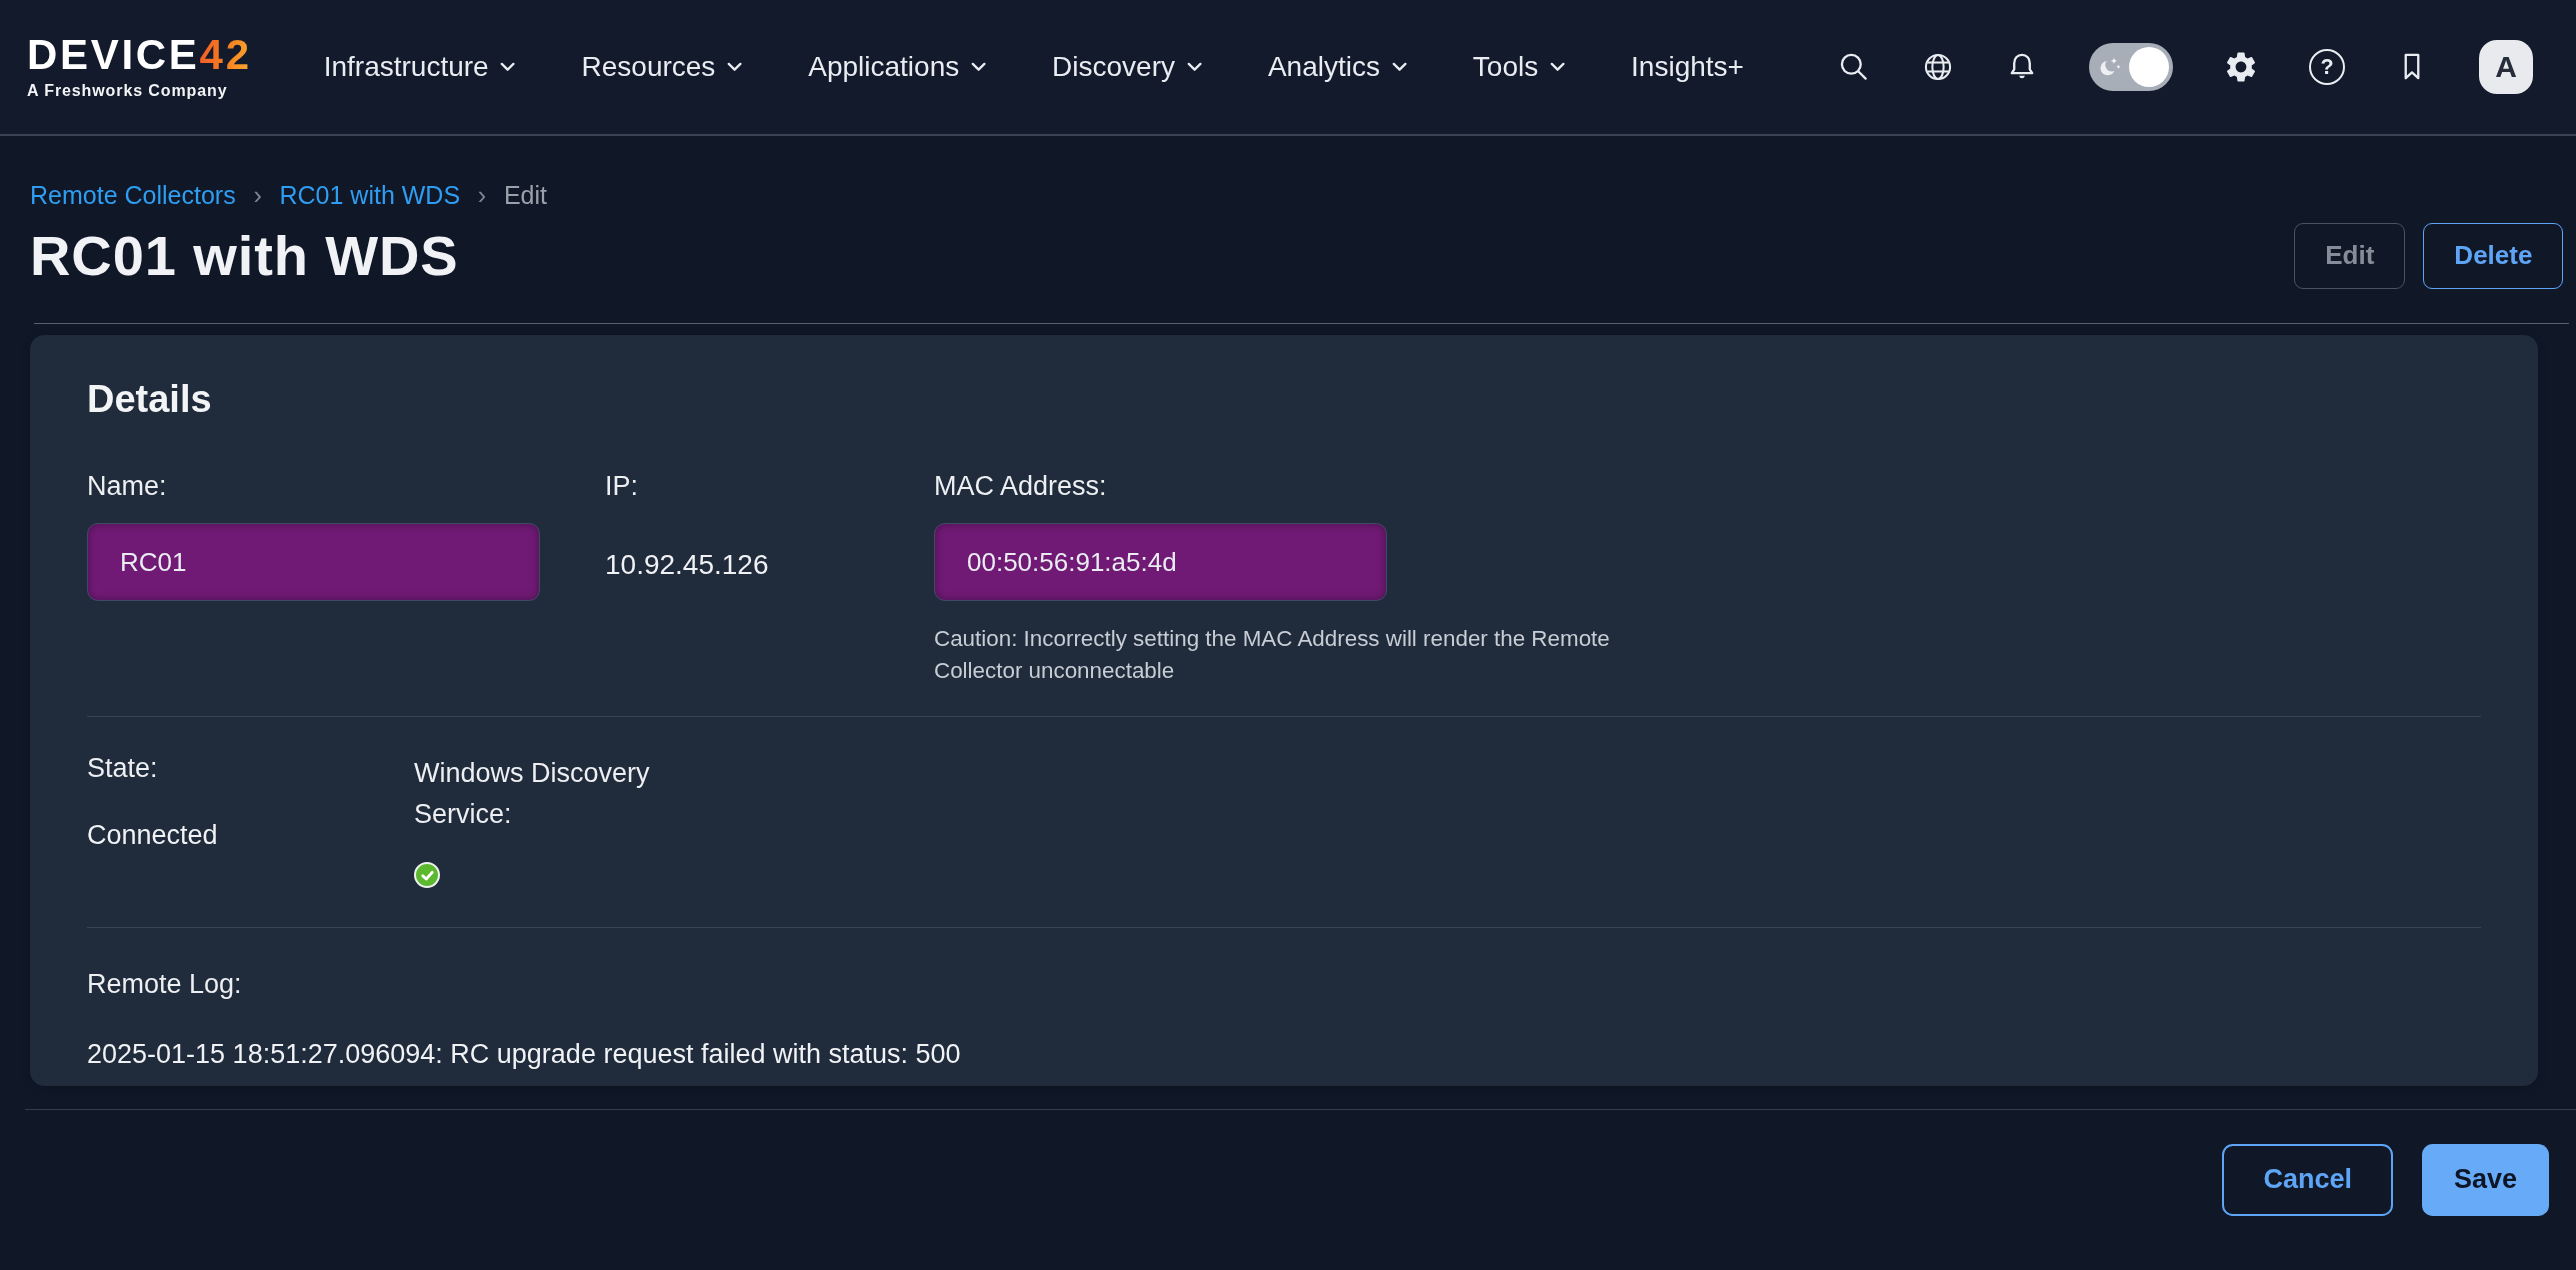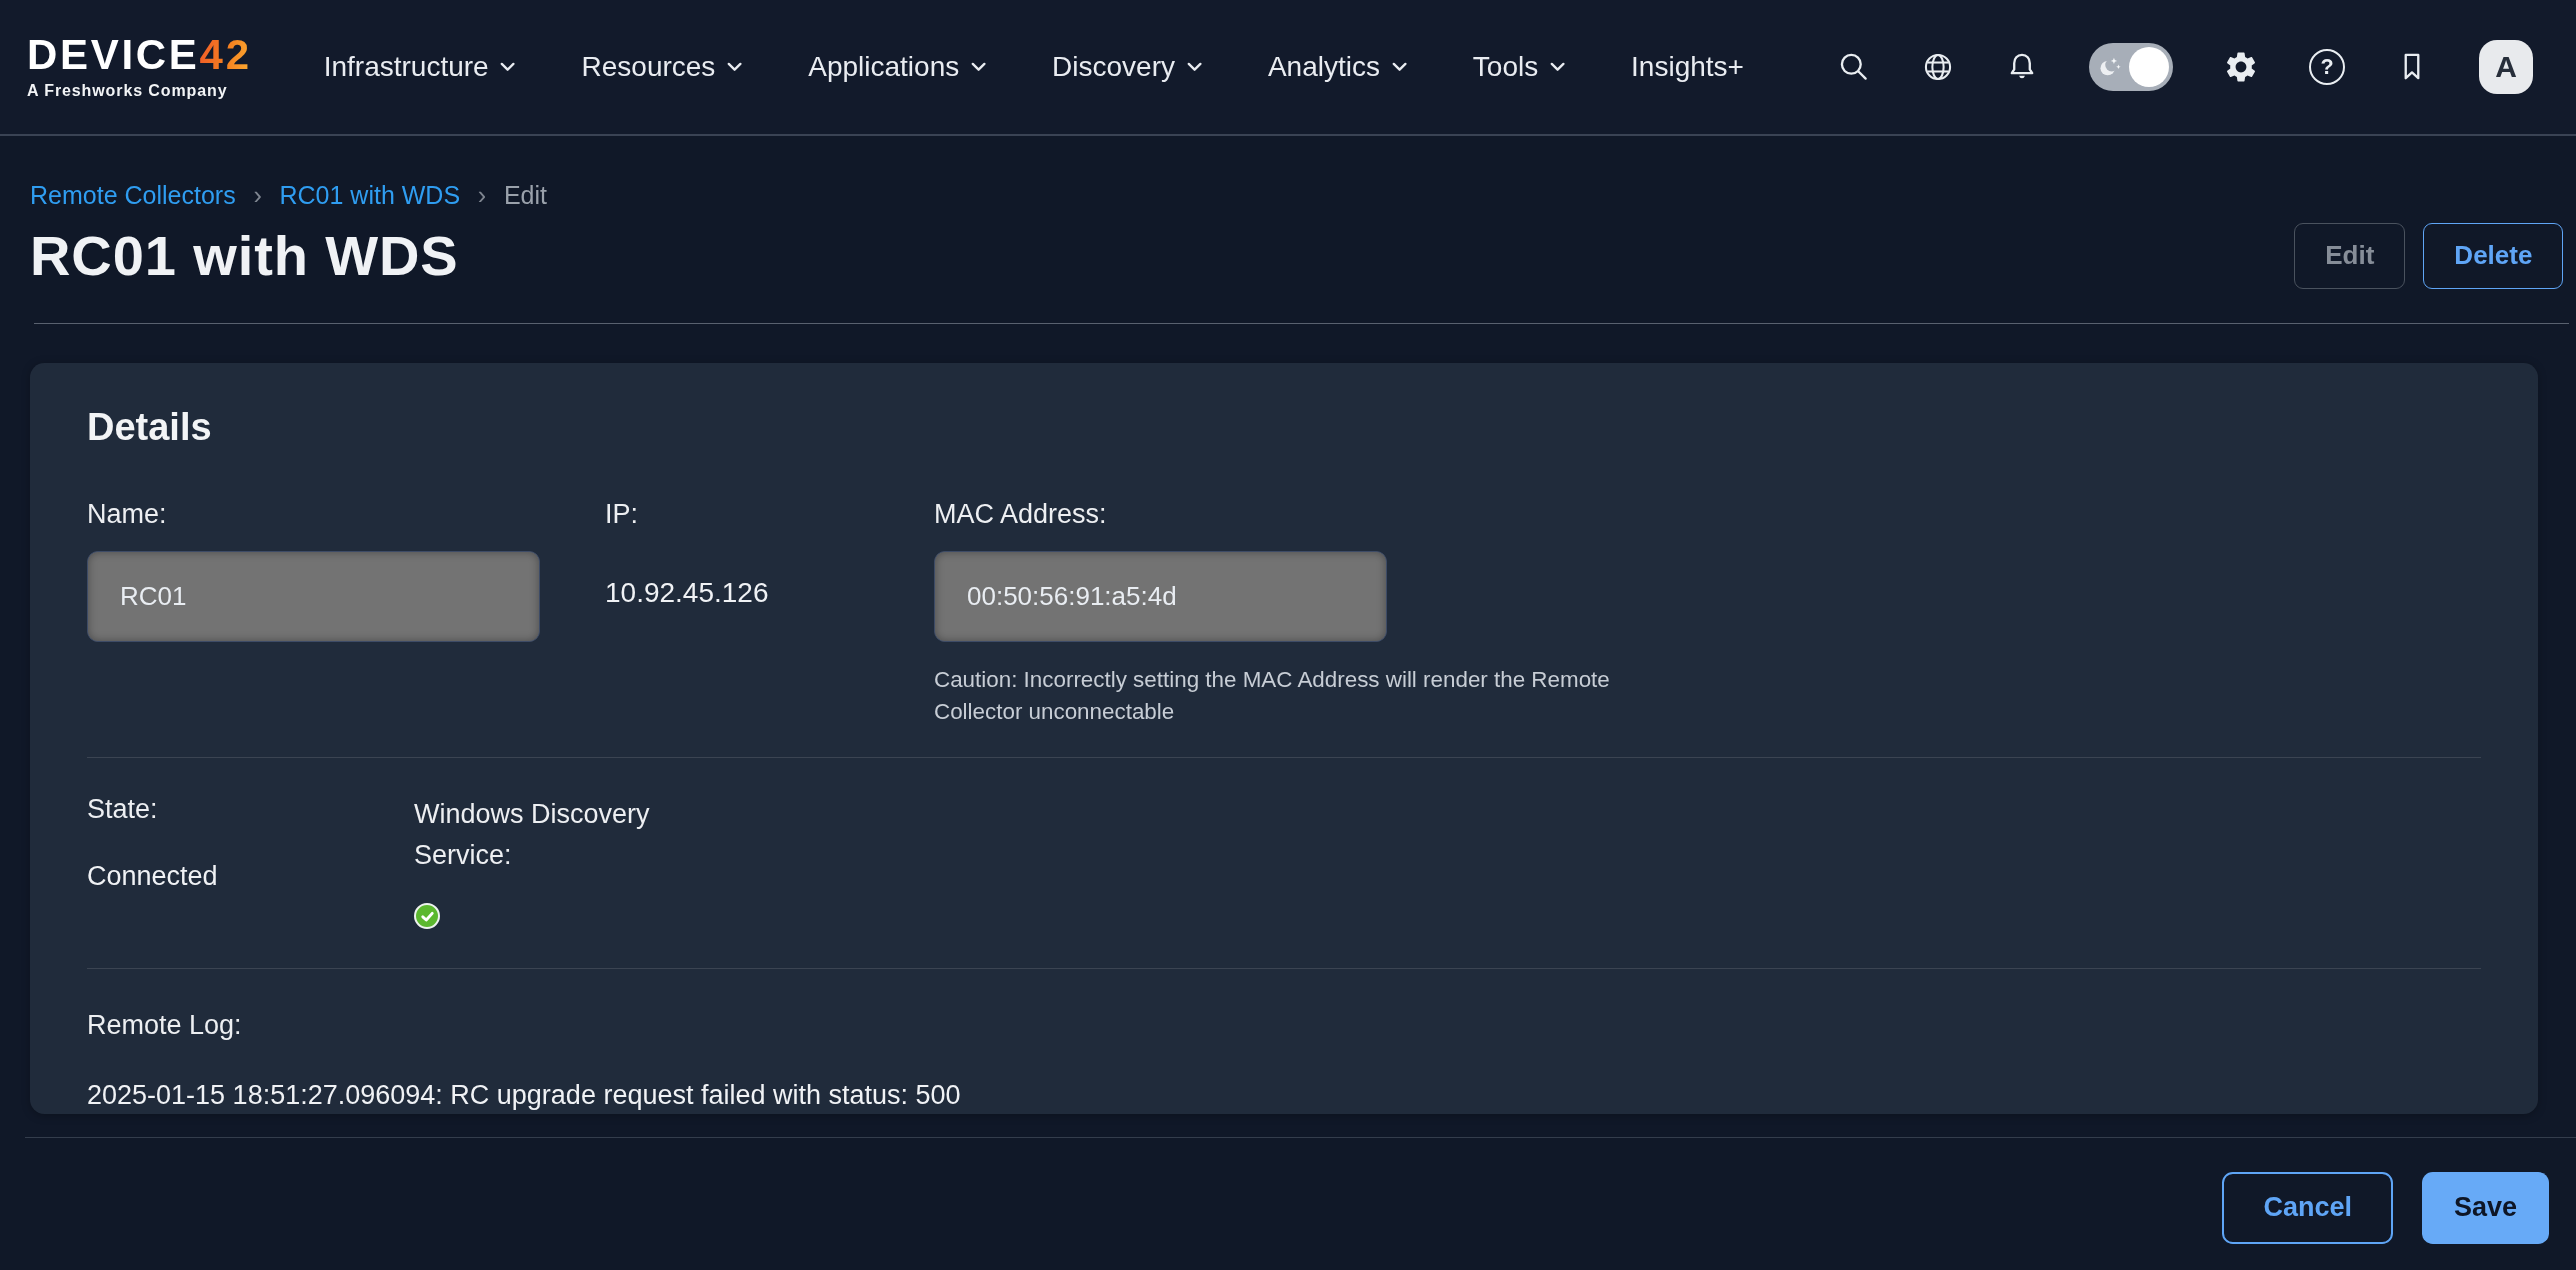--- a/index.html
+++ b/index.html
@@ -48,29 +48,29 @@
   .actions { margin-left:auto; display:flex; gap:18px; }
   .btn {
     height:66px; border-radius:9px; border:1.8px solid; background:transparent;
     font-family:inherit; font-size:26px; font-weight:600; padding:0 30px; cursor:pointer; white-space:nowrap;
   }
   .btn-disabled { color:#868D98; border-color:#4A525E; cursor:default; }
   .btn-blue { color:#5FA5F6; border-color:#5FA5F6; }
   .title-divider { border:none; border-top:1.8px solid #59616F; margin:34px 7.2px 0 34px; }
   
   .card {
-    margin:39px 38px 0 30px; height:751px; background:#202B3B; border-radius:14.4px;
+    margin:11px 38px 0 30px; height:751px; background:#202B3B; border-radius:14.4px;
     padding:43px 57px 0 57px; overflow:hidden; box-shadow:0 1.8px 9px rgba(0,0,0,.25);
   }
   .card-heading { font-size:38px; font-weight:700; color:#F2F4F6; }
   .field-label { font-size:27px; color:#EDEFF2; }
   .row1 { display:grid; grid-template-columns:518px 329px 1fr; margin-top:50px; }
   .text-input {
-    display:block; margin-top:21.5px; width:453px; height:91px;
-    background:#737373; border:1.8px solid #3D4B66; border-radius:10.8px;
+    display:block; margin-top:21.5px; width:453px; height:78px;
+    background:#701a75; border:1.8px solid #3D4B66; border-radius:10.8px;
     color:#E9EDF2; font-family:inherit; font-size:26px; padding:0 32px; outline:none;
     box-shadow:inset 0 0 9px rgba(0,0,0,.35);
   }
   .ip-value { margin-top:47px; font-size:28px; color:#F0F2F5; }
   .caution { margin-top:21.5px; font-size:22.4px; line-height:1.44; color:#C7CDD5; max-width:718px; }
   .card-divider { border:none; border-top:1.8px solid #3B4452; }
   .d1 { margin-top:29px; } .d2 { margin-top:39px; }
   .row2 { display:grid; grid-template-columns:327px 1fr; margin-top:36px; }
   .state-value { margin-top:36px; font-size:27px; color:#F0F2F5; }
   .wds-label { width:287px; line-height:41px; }

